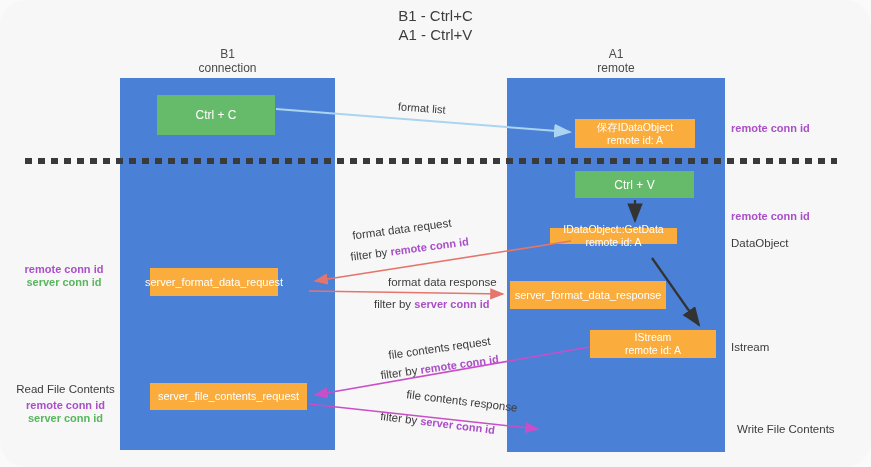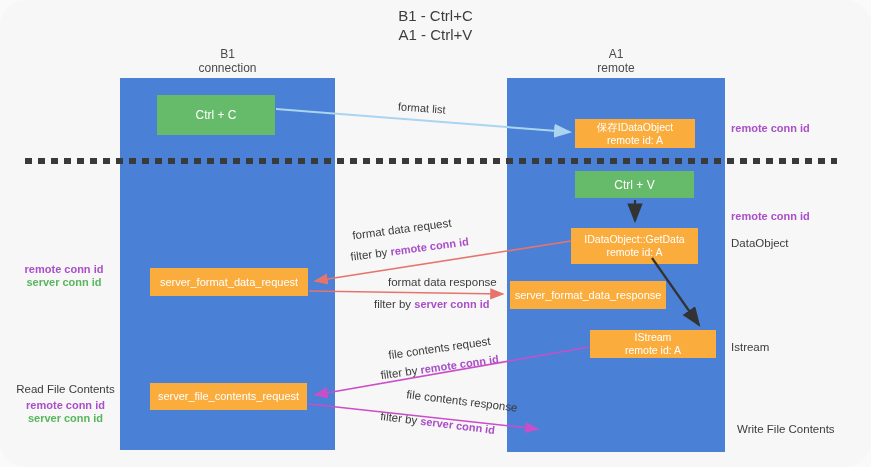--- a/index.html
+++ b/index.html
@@ -73,30 +73,30 @@
     <span>Ctrl + C</span>
   </div>
   <div class="abs box box-green" style="left:575px;top:171px;width:119px;height:27px;">
     <span>Ctrl + V</span>
   </div>
 
   <div class="abs box box-orange" style="left:575px;top:119px;width:120px;height:29px;">
     <div>保存IDataObject</div>
     <div>remote id: A</div>
   </div>
-  <div class="abs box box-orange" style="left:571px;top:228px;width:127px;height:36px;">
+  <div class="abs box box-orange" style="left:550px;top:228px;width:127px;height:16px;">
     <div>IDataObject::GetData</div>
     <div>remote id: A</div>
   </div>
   <div class="abs box box-orange" style="left:590px;top:330px;width:126px;height:28px;">
     <div>IStream</div>
     <div>remote id: A</div>
   </div>
 
-  <div class="abs box box-orange single" style="left:150px;top:268px;width:158px;height:28px;">
+  <div class="abs box box-orange single" style="left:150px;top:268px;width:128px;height:28px;">
     <span>server_format_data_request</span>
   </div>
   <div class="abs box box-orange single" style="left:510px;top:281px;width:156px;height:28px;">
     <span>server_format_data_response</span>
   </div>
   <div class="abs box box-orange single" style="left:150px;top:383px;width:157px;height:27px;">
     <span>server_file_contents_request</span>
   </div>
 
   <div class="abs lbl-purple" style="left:731px;top:122px;">remote conn id</div>

